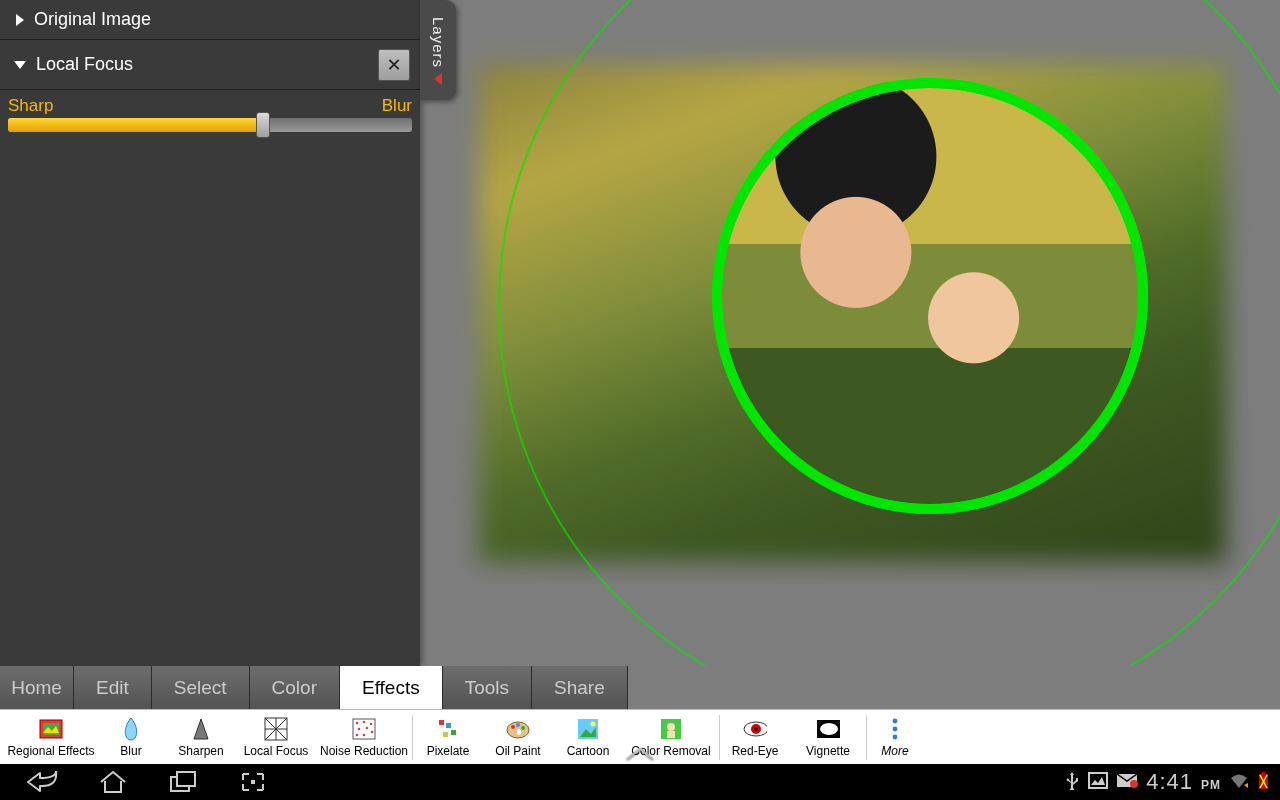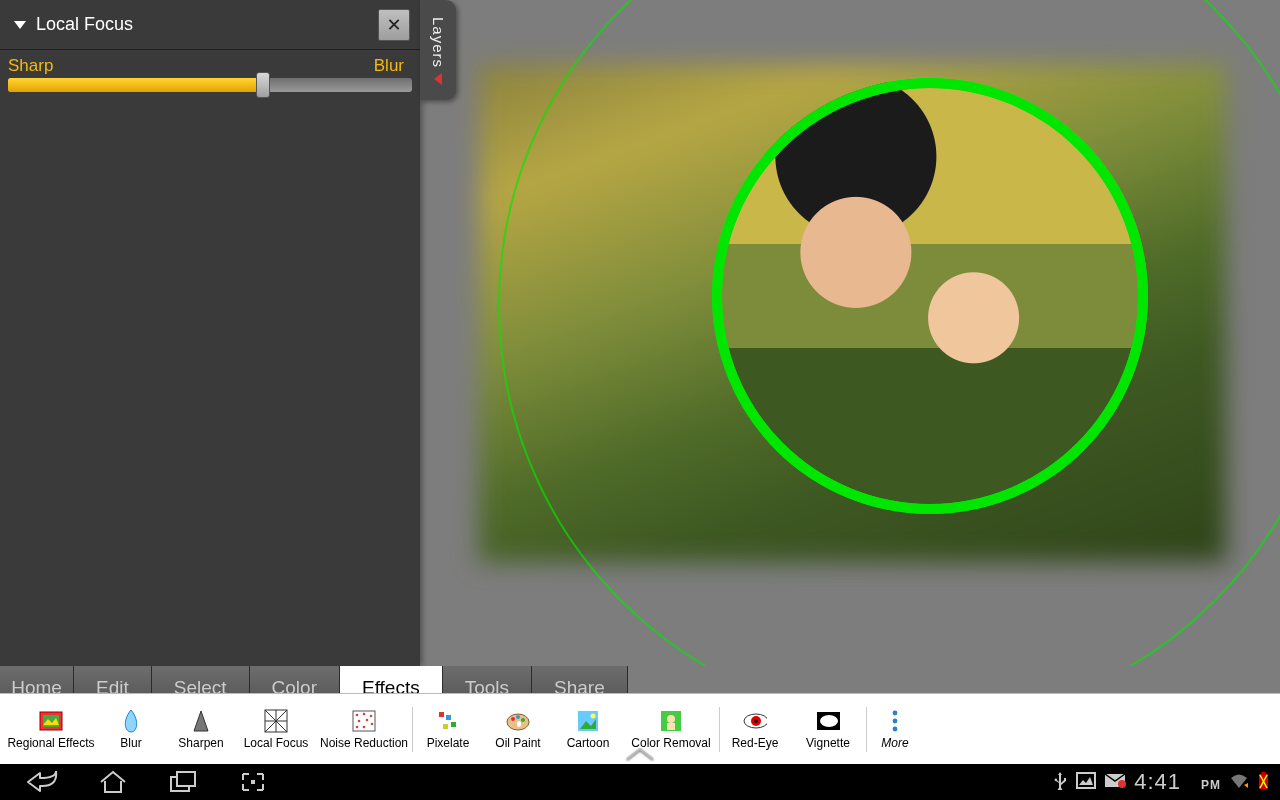--- a/index.html
+++ b/index.html
@@ -57,21 +57,21 @@
   .tri { width:0;height:0;display:inline-block;margin-right:10px; }
   .tri.right { border-top:6px solid transparent;border-bottom:6px solid transparent;border-left:8px solid #fff; margin-left:6px;}
   .tri.down  { border-left:6px solid transparent;border-right:6px solid transparent;border-top:8px solid #fff; margin-left:4px;}
   .sp-close {
     margin-left:auto; width:32px; height:32px;
     background:linear-gradient(#bfbfbf,#9e9e9e); border:1px solid #555;
     display:flex; align-items:center; justify-content:center;
     color:#222; font-size:18px; cursor:pointer; border-radius:2px;
   }
   .slider-labels {
-    display:flex; justify-content:space-between; padding:6px 16px 0 8px;
+    display:flex; justify-content:space-between; padding:6px 8px 0 8px;
     color:#f2b90f; font-size:17px;
   }
   .slider-wrap { padding:2px 8px 10px 8px; }
   .slider-track {
     position:relative; height:14px;
     background:linear-gradient(#6f6f6f,#9a9a9a);
     border-radius:3px;
   }
   .slider-fill {
     position:absolute; left:0; top:0; height:100%;
@@ -109,40 +109,40 @@
   }
   .menu-tab {
     flex:0 0 auto; padding:0 22px; height:43px;
     display:flex; align-items:center; justify-content:center;
     color:#ccc; font-size:19px; background:linear-gradient(#6d6d6d,#535353);
     border-right:1px solid #2b2b2b; cursor:pointer;
   }
   .menu-tab.active { background:#fff; color:#000;justify-content:flex-end; }
   .menu-tab:first-child{ width:74px; padding:16px; }
   .toolbar {
-    position:absolute; left:0; bottom:36px; height:71px; width:100%;
+    position:absolute; left:0; bottom:36px; height:55px; width:100%;
     background:#fff; display:flex; align-items:center;
     border-top:1px solid #bbb;
   }
   .tool { display:flex; flex-direction:column; align-items:center; justify-content:center;
     font-size:12px; color:#000; cursor:pointer; height:55px; gap:3px; }
   .tool .ico { width:24px; height:24px; display:flex; align-items:center; justify-content:center; }
   .sep { width:1px; height:45px; background:#ccc; }
   .tool svg { display:block; }
 
   
   .sysbar {
     position:absolute; left:0; bottom:0; width:100%; height:36px;
     background:#000; color:#ccc; display:flex; align-items:center;
     font-size:13px;
   }
   .sys-left { display:flex; gap:36px; padding-left:26px; }
   .sys-btn { width:34px; height:26px; display:flex; align-items:center; justify-content:center; cursor:pointer;}
   .sys-right { margin-left:auto; display:flex; align-items:center; gap:8px; padding-right:10px; }
-  .clock { font-size:22px; letter-spacing:1px; display:flex; align-items:baseline; gap:20px;}
+  .clock { font-size:22px; letter-spacing:1px; display:flex; align-items:baseline; gap:8px;}
   .clock .ampm { font-size:12px;font-weight:bold; }
   .chev-up {
     position:absolute; left:50%; bottom:36px; transform:translateX(-50%);
     width:60px; height:20px; display:flex; align-items:center; justify-content:center;
     pointer-events:none;
   }
   .chev-up svg{ filter:drop-shadow(0 1px 1px rgba(0,0,0,.6)); }
 </style>
 </head>
 <body>
@@ -150,20 +150,24 @@
 <div class="canvas-wrap">
   <div class="photo"></div>
   <div class="photo-inner-sharp">
     <div class="sharp-circle"></div>
   </div>
   <div class="focus-outer-ring"></div>
   <div class="focus-ring"></div>
 </div>
 
 <div class="side-panel">
+  <div class="sp-row sp-collapsed">
+    <span class="tri right"></span>
+    <span>Original Image</span>
+  </div>
   <div class="sp-row sp-expanded">
     <span class="tri down"></span>
     <span>Local Focus</span>
     <div class="sp-close">
       <span>✕</span>
     </div>
   </div>
   <div class="slider-labels">
     <span>Sharp</span>
     <span>Blur</span>

